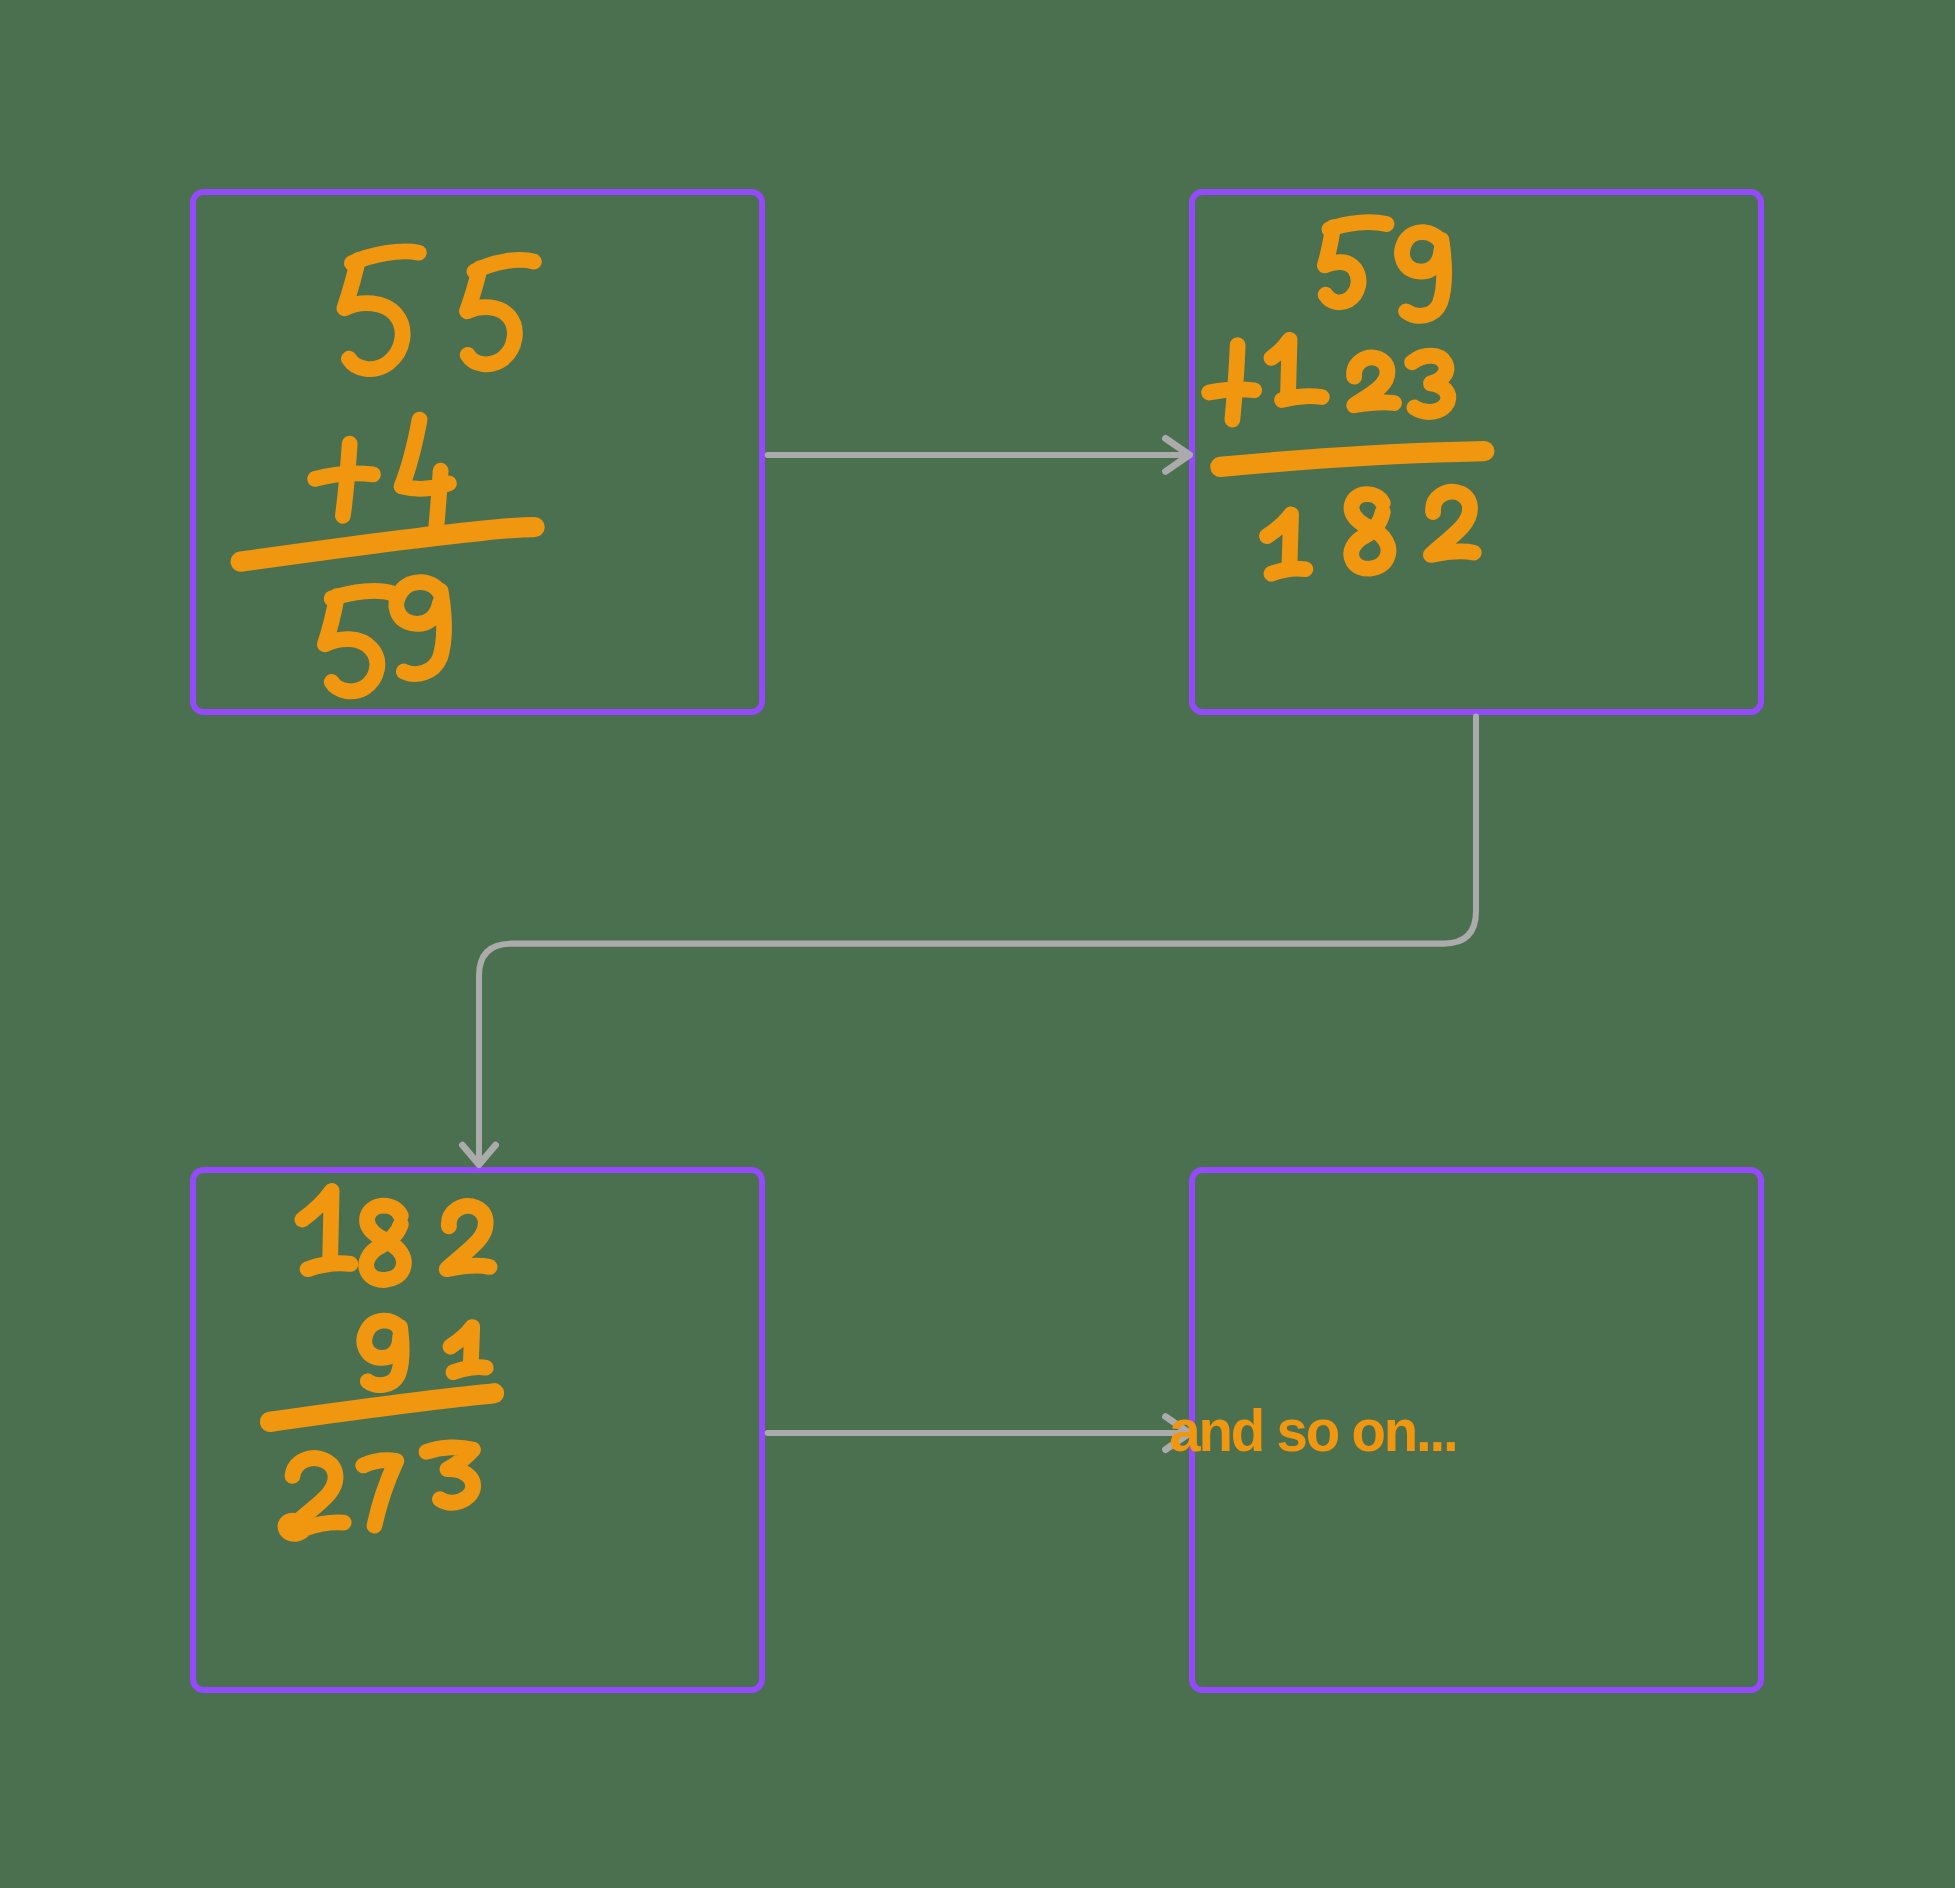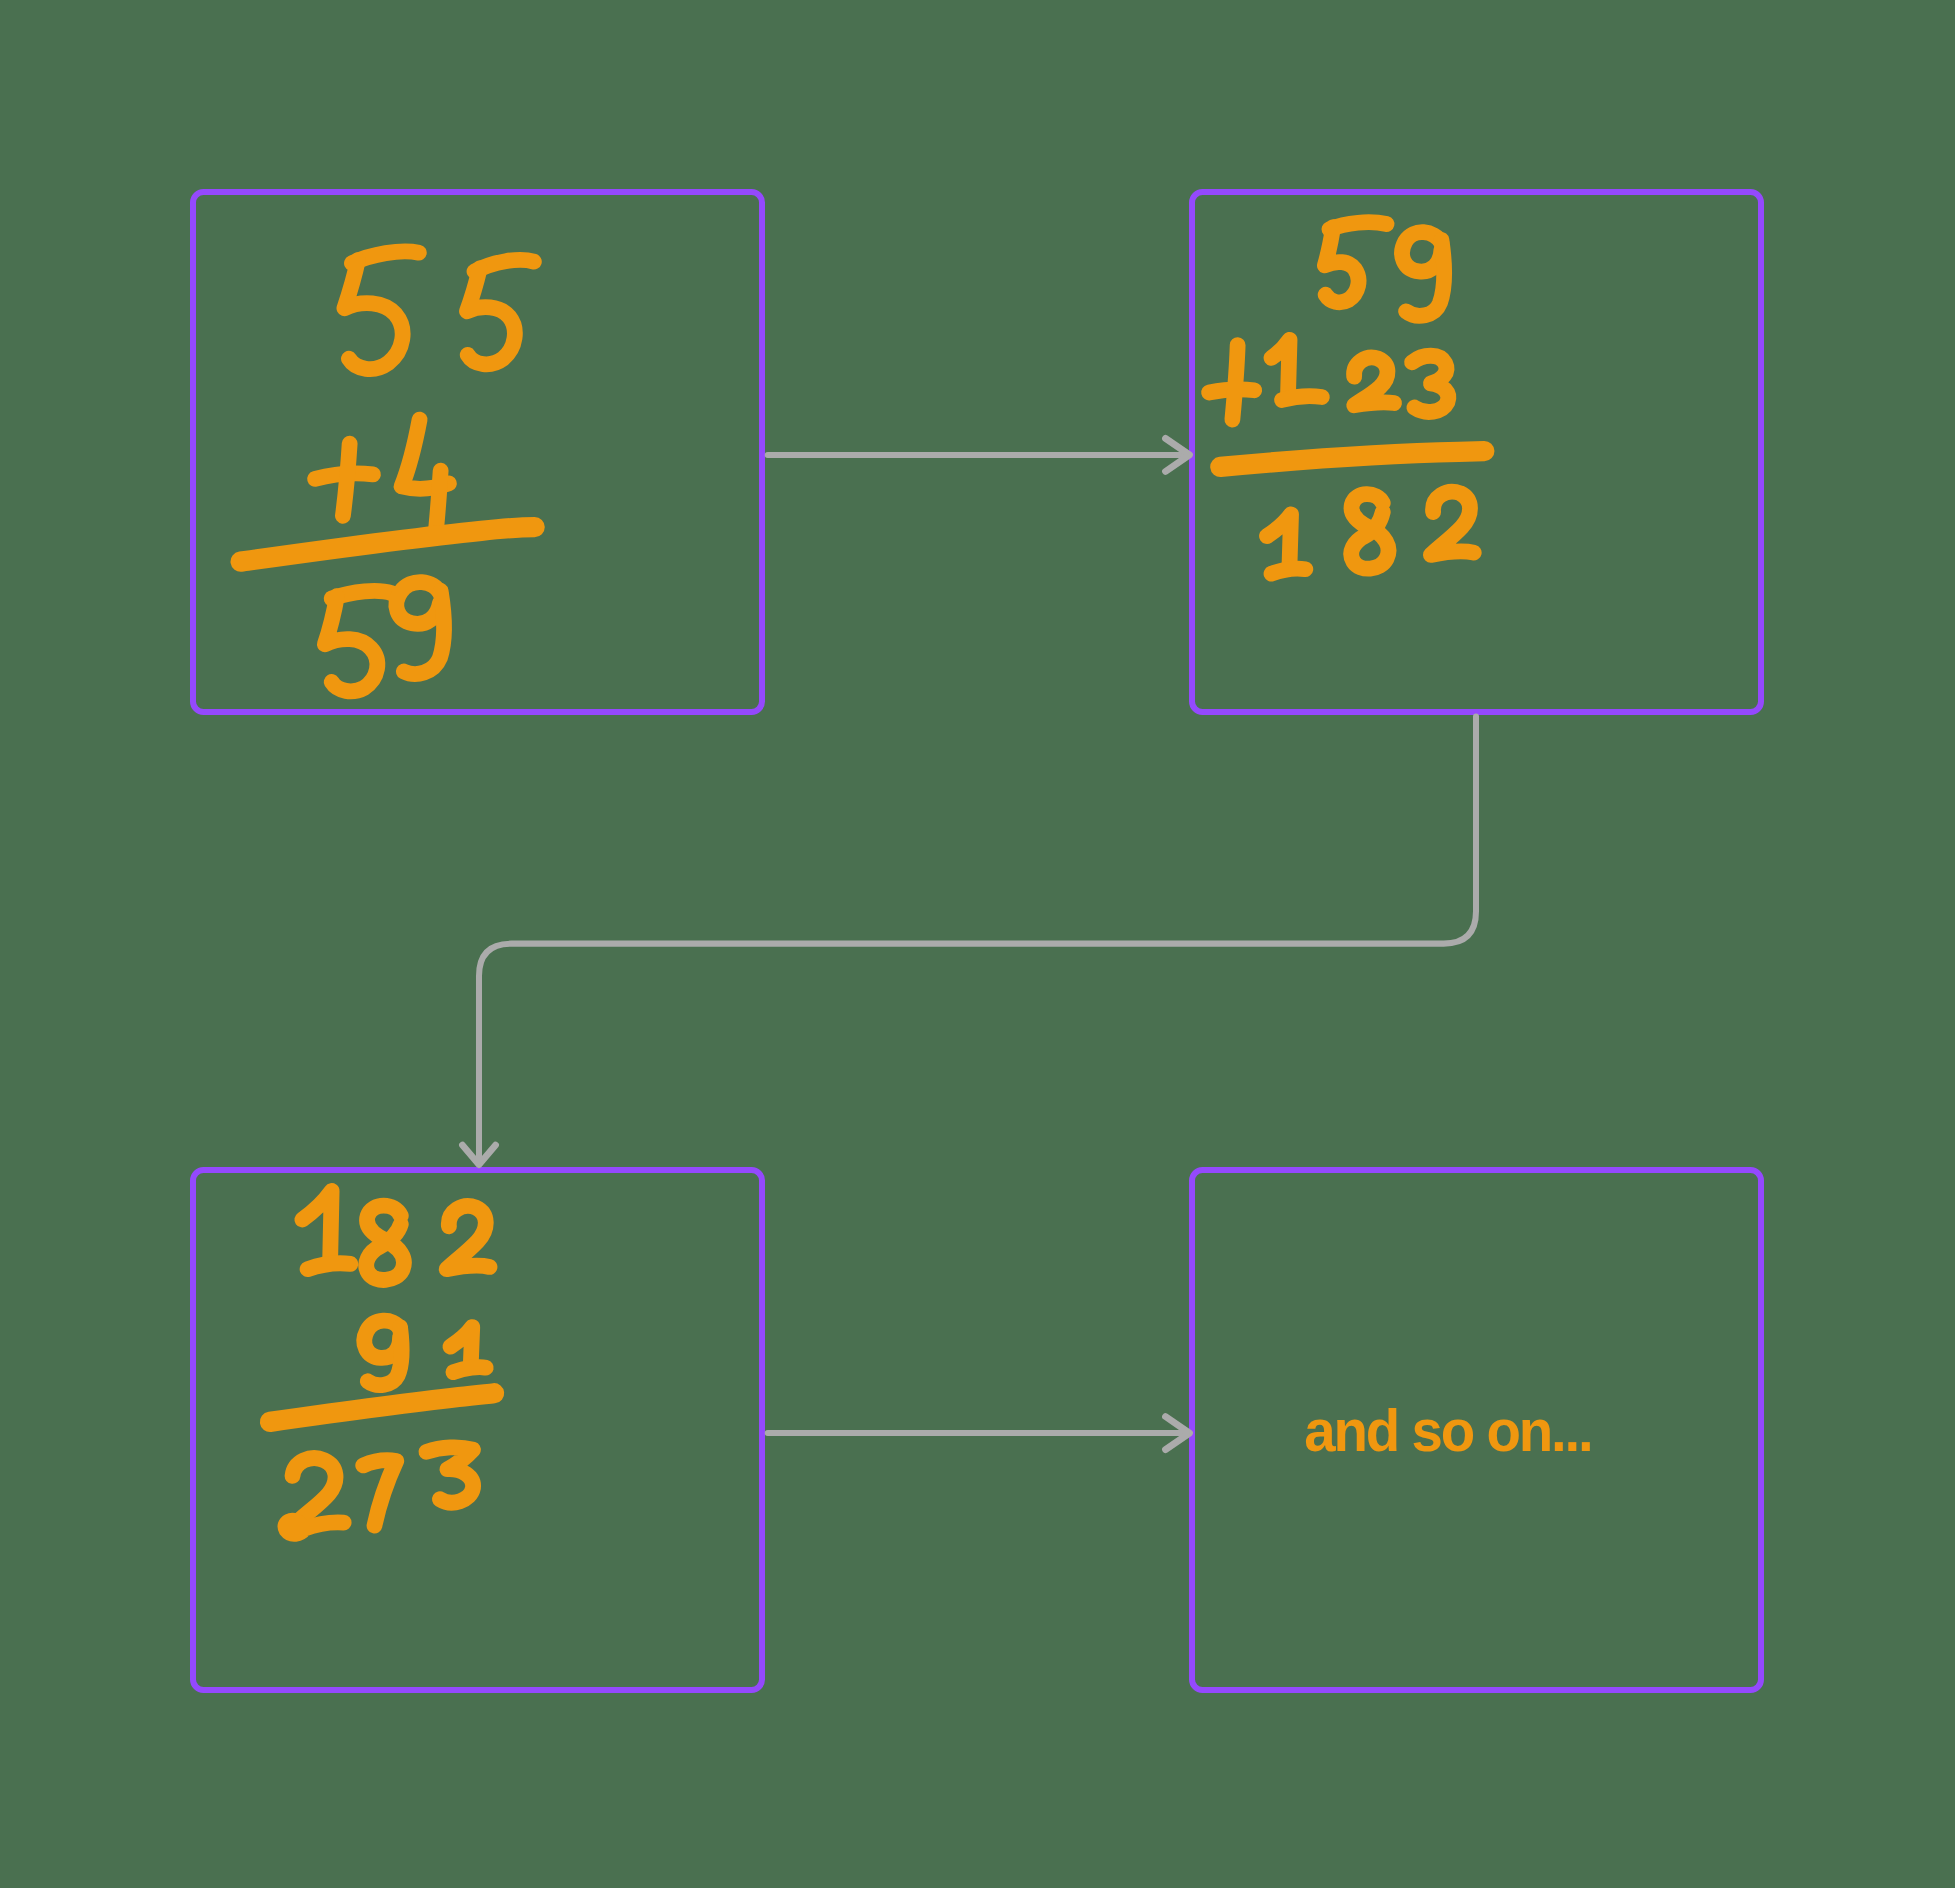--- a/index.html
+++ b/index.html
@@ -37,21 +37,21 @@
   }
   .ink-rule{stroke-width:27;}
   .wire{
     fill:none;stroke:var(--gray);
     stroke-width:8;stroke-linecap:round;stroke-linejoin:round;
   }
   .wire-head{stroke-width:9;}
   .andso{
     position:absolute;
     left:1189px;top:1167px;width:575px;height:526px;
-    display:flex;align-items:center;justify-content:center;
+    display:flex;align-items:center;
     box-sizing:border-box;
   }
   .andso span{
     display:inline-block;
     color:var(--orange);
     font-weight:700;
     font-size:60px;
     letter-spacing:-2.3px;
     transform:translateX(-29px) scaleX(.94);
     white-space:nowrap;

